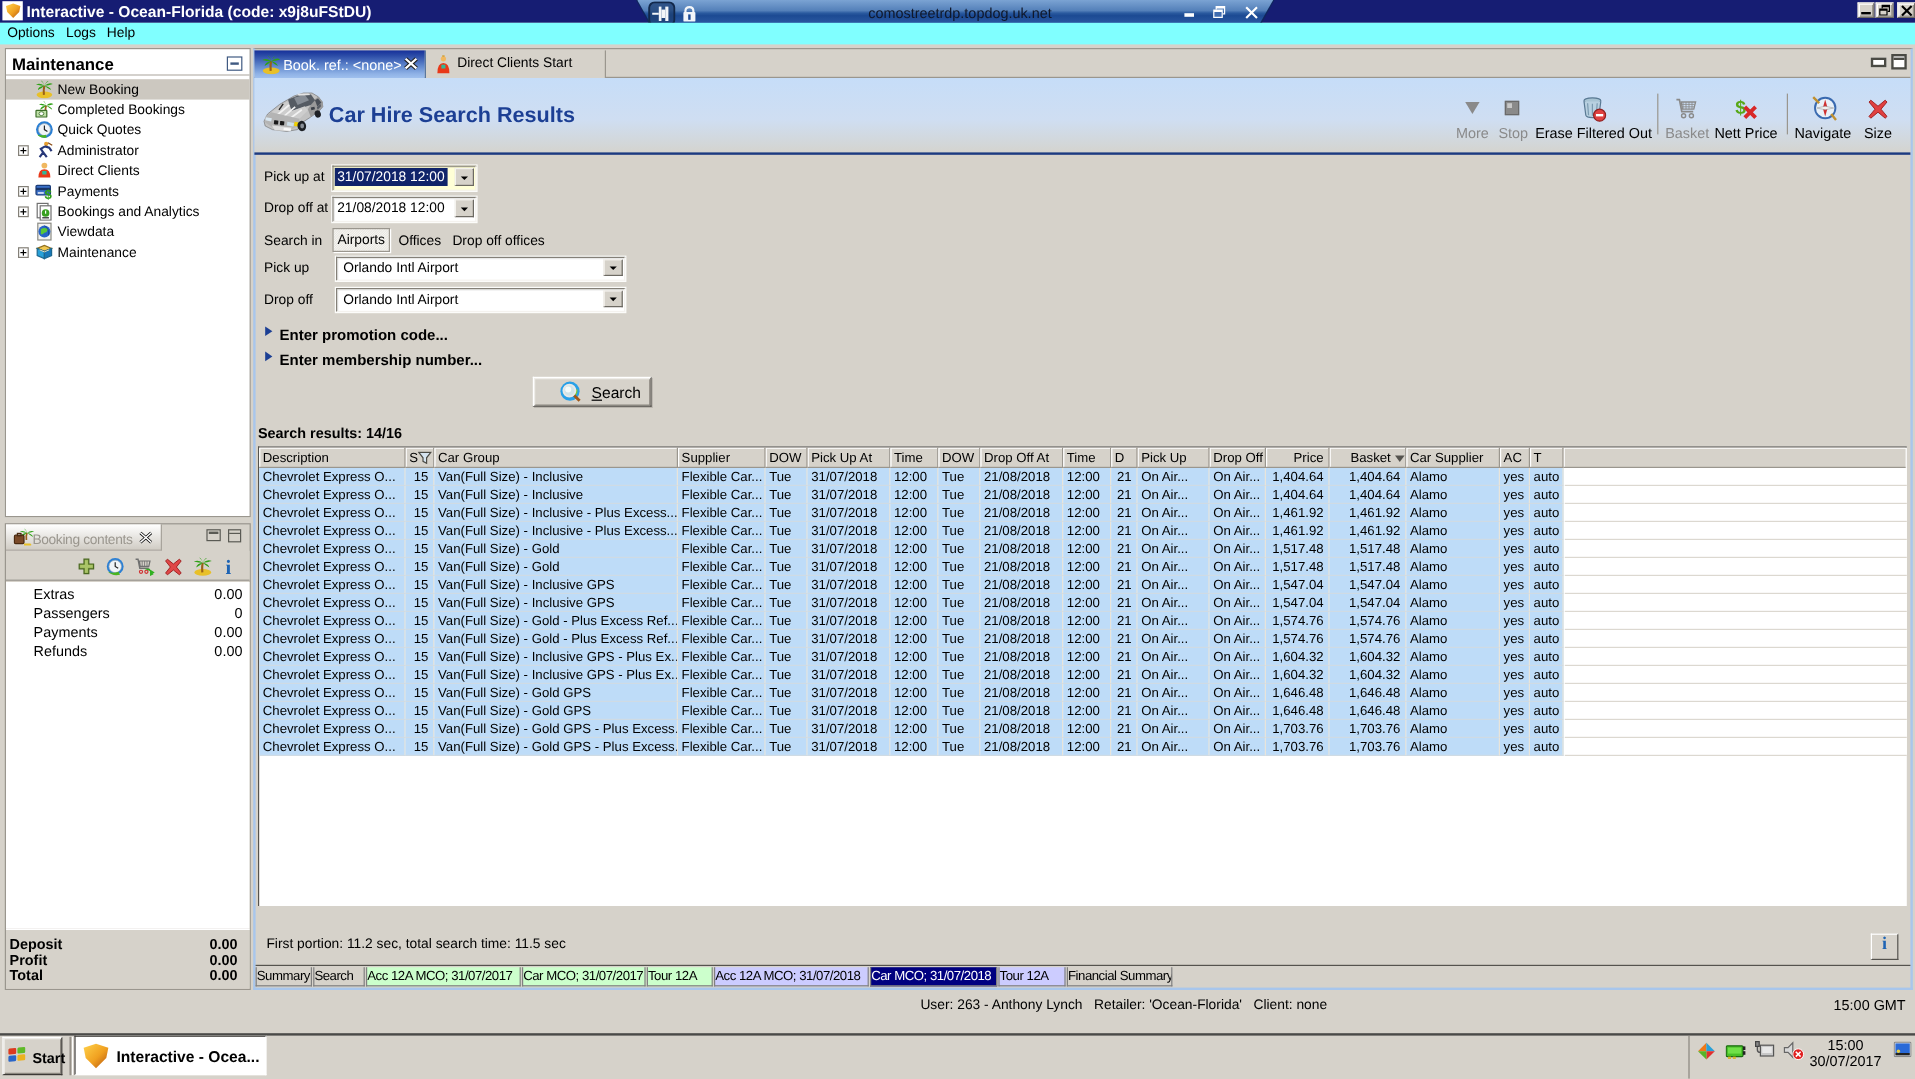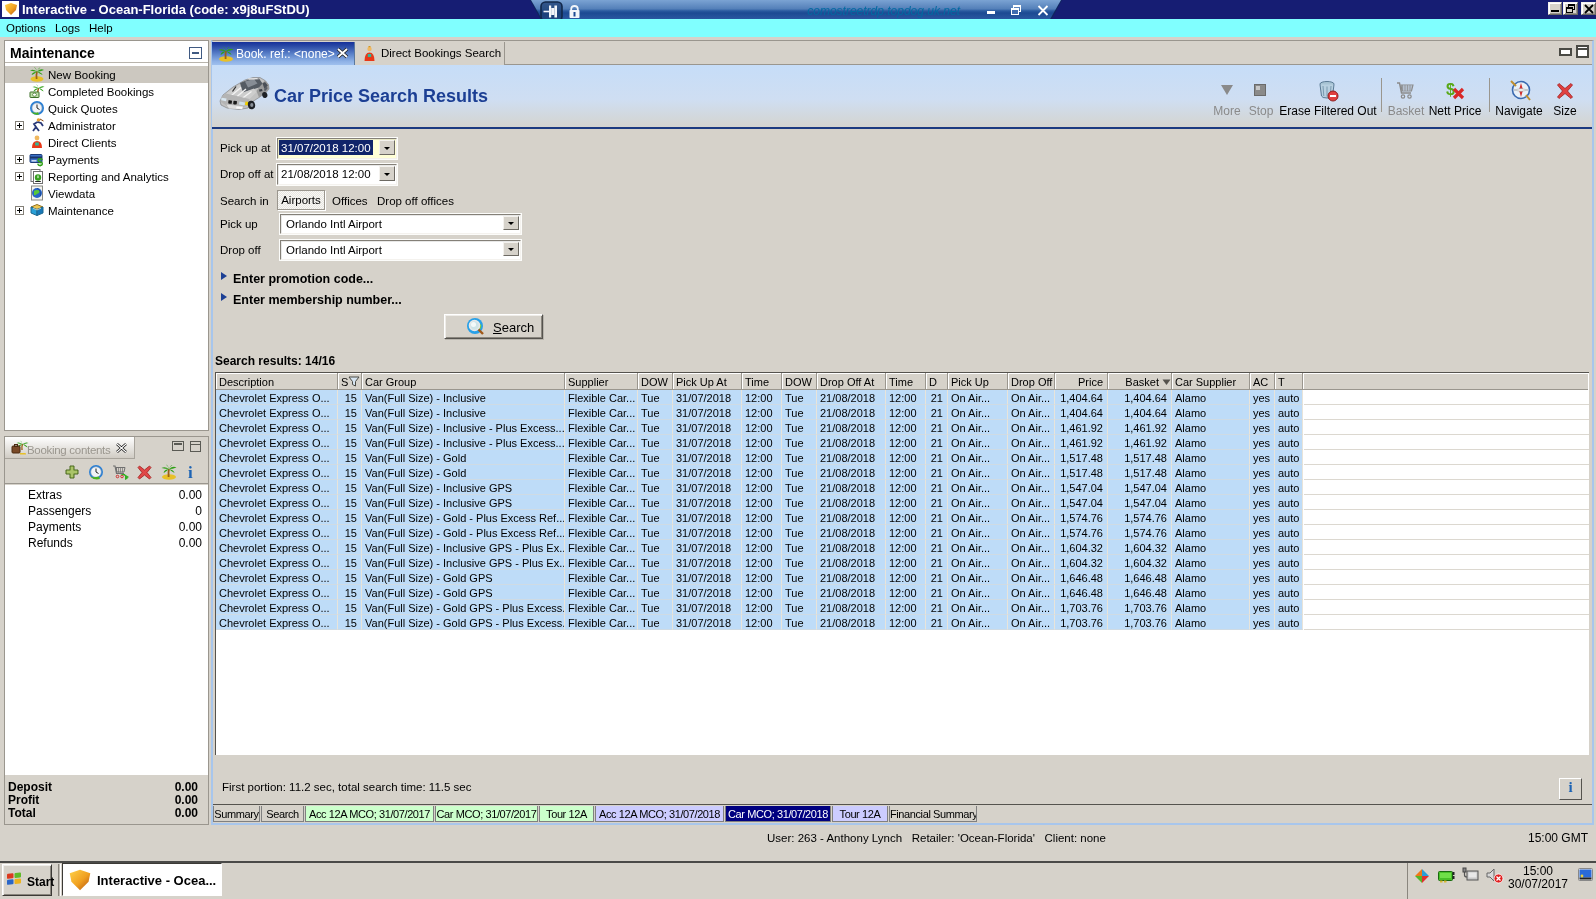--- a/index.html
+++ b/index.html
@@ -9,21 +9,21 @@
 
 
 #titlebar { left:0; top:0; width:1596px; height:19px; background:#161d73; }
 #titleicon { left:2px; top:1px; width:17px; height:16px; background:#fff; }
 #titletext { left:22px; top:2px; color:#fff; font-weight:bold; font-size:13px; letter-spacing:0px; }
 .winbtn { top:2px; width:15px; height:13px; background:#d6d2ca; border:1px solid; border-color:#f4f2ee #6d6a63 #6d6a63 #f4f2ee; box-shadow:inset 1px 1px 0 #fff, inset -1px -1px 0 #9a968e; font-size:9px; text-align:center; line-height:11px; font-weight:bold; color:#000; }
 
 
 #rdppill0 { left:530px; top:0px; width:532px; height:22px; background:#10275e; clip-path:polygon(0 0,100% 0,calc(100% - 12px) 100%,12px 100%); }
 #rdppill { left:531px; top:0px; width:530px; height:21px; background:linear-gradient(#7ba3d3 0%, #5480b9 42%, #2a5a9f 52%, #1c4a93 62%, #2e5ca4 100%); clip-path:polygon(0 0,100% 0,calc(100% - 12px) 100%,12px 100%); }
-#rdptext { left:640px; top:4px; width:320px; text-align:right; color:#0369a1; font-size:12px;font-style:italic; }
+#rdptext { left:640px; top:4px; width:320px; text-align:center; color:#0f172a; font-size:12px; }
 
 
 #menubar { left:0; top:19px; width:1596px; height:18px; background:#80ffff; color:#000; }
 #menubar span { position:absolute; top:3px; font-size:11.5px; }
 
 
 .panel { background:#fff; border:1px solid #9a968e; }
 #sidepanel { left:4px; top:40px; width:205px; height:391px; }
 #sptitle { left:10px; top:45px; font-size:14px; font-weight:bold; color:#000; }
 #spmin { left:189px; top:47px; width:13px; height:12px; border:1px solid #405a82; background:#fff; }
@@ -71,21 +71,21 @@
 #results { left:215px; top:372px; width:1374px; height:383px; background:#fff; border-top:1px solid #55534e; border-left:1px solid #55534e; }
 .th { position:absolute; top:0; height:17px; background:#d6d2ca; border-right:1px solid #9a968e; border-bottom:1px solid #9a968e; box-shadow:inset 1px 1px 0 #fff; font-size:11px; line-height:14px; padding:2px 2px 0 3px; white-space:nowrap; overflow:hidden; }
 .tr { position:absolute; left:0; width:1373px; height:15px; }
 .td { position:absolute; top:0; height:15px; background:#bedcf8; border-right:1px solid #e8e4da; border-bottom:1px solid #cfdbe4; font-size:11px; line-height:14px; padding:1px 2px 0 3px; white-space:nowrap; overflow:hidden; color:#000; }
 .trw { position:absolute; left:1088px; width:285px; height:15px; background:#fff; border-bottom:1px solid #dcd8d0; }
 
 
 #infobar { left:222px; top:781px; font-size:11.5px; }
 #ibtn { left:1559px; top:778px; width:23px; height:22px; background:#d6d2ca; border:1px solid; border-color:#fff #55534e #55534e #fff; text-align:center; font-weight:bold; font-size:15px; color:#1e64b4; font-family:"Liberation Serif",serif; }
 #btline { left:213px; top:804px; width:1379px; height:1px; background:#55534e; }
-.btab { position:absolute; top:806px; height:16px; border:1px solid #808080; border-top:none; font-size:11px; letter-spacing:-0.4px; padding:2px 0 0 0; text-align:center; white-space:nowrap; overflow:hidden; }
+.btab { position:absolute; top:806px; height:16px; border:1px solid #808080; border-top:none; font-size:11px; letter-spacing:-0.4px; padding:2px 0 0 0; white-space:nowrap; overflow:hidden; }
 #statusline { left:767px; top:832px; font-size:11.5px; }
 #gmt { left:1528px; top:831px; width:70px; font-size:12px; white-space:nowrap; }
 
 
 #taskbar { left:0; top:861px; width:1596px; height:38px; background:#d6d2ca; border-top:2px solid #4a4a48; }
 #startbtn { left:2px; top:864px; width:50px; height:32px; background:#d6d2ca; border:1px solid; border-color:#fff #3c3a36 #3c3a36 #fff; box-shadow:inset 1px 1px 0 #efede9, inset -1px -1px 0 #8a867e; }
 #startbtn b { position:absolute; left:24px; top:10px; font-size:12px; }
 #taskdiv { left:58px; top:864px; width:3px; height:32px; background:#c0bcb4; border-left:1px solid #8a867e; border-right:1px solid #fff; }
 #taskbtn { left:62px; top:863px; width:160px; height:33px; background:#fff; border:1px solid; border-color:#3c3a36 #fff #fff #3c3a36; }
 #taskbtn b { position:absolute; left:34px; top:9px; font-size:13px; }
@@ -213,21 +213,21 @@
 </div>
 <div class="treerow" style="top:168px;">
   <div class="plusbox"></div>
   <svg class="ticon" viewBox="0 0 16 16">
       <rect x="2" y="1.5" width="9" height="12" fill="#fff" stroke="#707070"></rect>
       <rect x="4.5" y="3.5" width="9" height="12" fill="#fff" stroke="#707070"></rect>
       <circle cx="9" cy="9.5" r="3.2" fill="#38a020"></circle>
       <rect x="8.5" y="7.5" width="1" height="2.6" fill="#fff"></rect>
       <rect x="6.2" y="13" width="5.6" height="1" fill="#222"></rect>
     </svg>
-  <span class="tlabel">Reporting and Analytics</span>
+  <span class="tlabel">Bookings and Analytics</span>
 </div>
 <div class="treerow" style="top:185px;">
   <svg class="ticon" viewBox="0 0 16 16">
       <rect x="2.5" y="1" width="11" height="14" fill="#f4f4f0" stroke="#8a8a84"></rect>
       <circle cx="8" cy="8" r="5" fill="#2864c8"></circle>
       <path d="M5 6 Q8 4 11 6 Q10 9 8 9 Q6 11 5 10 Z" fill="#58c838"></path>
       <path d="M8 3.2 Q12 5 11.5 11" stroke="#184890" stroke-width="0.8" fill="none"></path>
     </svg>
   <span class="tlabel">Viewdata</span>
 </div>
@@ -310,21 +310,21 @@
 <svg class="abs" style="left:217px; top:45px;" width="17" height="17" viewBox="0 0 17 17">
     <ellipse cx="9" cy="14" rx="7" ry="2.8" fill="#e8c028"></ellipse>
     <path d="M8.6 14 Q8.2 8.5 9 6" stroke="#9a6018" stroke-width="1.8" fill="none"></path>
     <path d="M9 6 Q5 3 1.5 5 Q5.5 6 9 6 Q4 6.5 3.5 10 Q6.5 8.5 9 6 Q13 2.5 16.5 4.5 Q12.5 6 9 6 Q14 7 14.5 10 Q11.5 8.5 9 6 M9 6 Q8 2 6 1.5 Q8 3 9 6 Q10.5 2 12.5 2 Q10 3.5 9 6" fill="#2fa016"></path>
   </svg>
 <svg class="abs" style="left:336px; top:47px;" width="13" height="12" viewBox="0 0 13 12">
     <path d="M2 2 L11 10 M11 2 L2 10" stroke="#222" stroke-width="3.6"></path>
     <path d="M2 2 L11 10 M11 2 L2 10" stroke="#fff" stroke-width="1.8"></path>
   </svg>
 <div class="abs" id="tab2">
-    <span>Direct Bookings Search</span>
+    <span>Direct Clients Start</span>
   </div>
 <svg class="abs" style="left:362px; top:46px;" width="15" height="16" viewBox="0 0 15 16">
     <circle cx="7.5" cy="3" r="2.2" fill="#f0b860"></circle>
     <path d="M2.5 15 Q2.5 6.5 7.5 6.5 Q12.5 6.5 12.5 15 Z" fill="#e83818"></path>
     <path d="M5.8 8 h3.4 v3 H5.8 Z" fill="#30b89a"></path>
     <rect x="6.5" y="0" width="2" height="1.2" fill="#d09820"></rect>
   </svg>
 <div class="abs" style="left:1559px; top:48px; width:13px; height:8px; border:2px solid #4a4a44; background:#fff;"></div>
 <div class="abs" style="left:1576px; top:45px; width:13px; height:13px; border:2px solid #4a4a44; background:#fff;">
     <div style="position:absolute;left:0;top:1px;width:9px;height:2px;background:#4a4a44;"></div>
@@ -348,21 +348,21 @@
 <path d="M26.5 26.5 L30 27 L29.5 30.5 L26 30 Z" fill="#f0d000"></path>
 <path d="M9.5 25.3 a3.5 2 0 0 1 3.5 0.4 l-0.3 3 a3.5 2 0 0 1 -3.5 -0.4 Z" fill="#1a1a1a"></path>
 <path d="M14.5 25.9 a3.5 2 0 0 1 3.5 0.4 l-0.3 3 a3.5 2 0 0 1 -3.5 -0.4 Z" fill="#1a1a1a"></path>
 <path d="M7.5 29.5 L24 31.2 L23 34.3 L10 33.6 Z" fill="#dedede"></path>
 <path d="M17.5 31.5 L23.5 32 L23.2 34 L17.2 33.4 Z" fill="#fafafa"></path>
 <ellipse cx="32.5" cy="30" rx="3.6" ry="4.3" fill="#1e2126" transform="rotate(-12 32.5 30)"></ellipse>
 <ellipse cx="32.8" cy="30" rx="1.6" ry="2" fill="#8a9098"></ellipse>
 <ellipse cx="45.8" cy="20" rx="2.6" ry="3" fill="#1e2126" transform="rotate(-15 45.8 20)"></ellipse>
 <path d="M40 14.5 L43 14 L43.5 16 L40.5 16.8 Z" fill="#3a3f47"></path>
 </svg>
-<div class="abs" id="cartitle">Car Price Search Results</div>
+<div class="abs" id="cartitle">Car Hire Search Results</div>
 
 <div class="abs tbtn dis" style="left:1207px; top:104px; width:40px;">More</div>
 <svg class="abs" style="left:1220px; top:84px;" width="14" height="12" viewBox="0 0 14 12">
     <path d="M1 1 L13 1 L7 11 Z" fill="#8a8a8a"></path>
   </svg>
 <div class="abs tbtn dis" style="left:1241px; top:104px; width:40px;">Stop</div>
 <div class="abs" style="left:1254px; top:84px; width:12px; height:12px; background:#8a8a8a; border:1px solid #6a6a6a;">
     <div style="position:absolute;left:1px;top:1px;width:4px;height:4px;background:#c8c8c8;"></div>
   </div>
 <div class="abs tbtn" style="left:1263px; top:104px; width:130px;">Erase Filtered Out</div>

